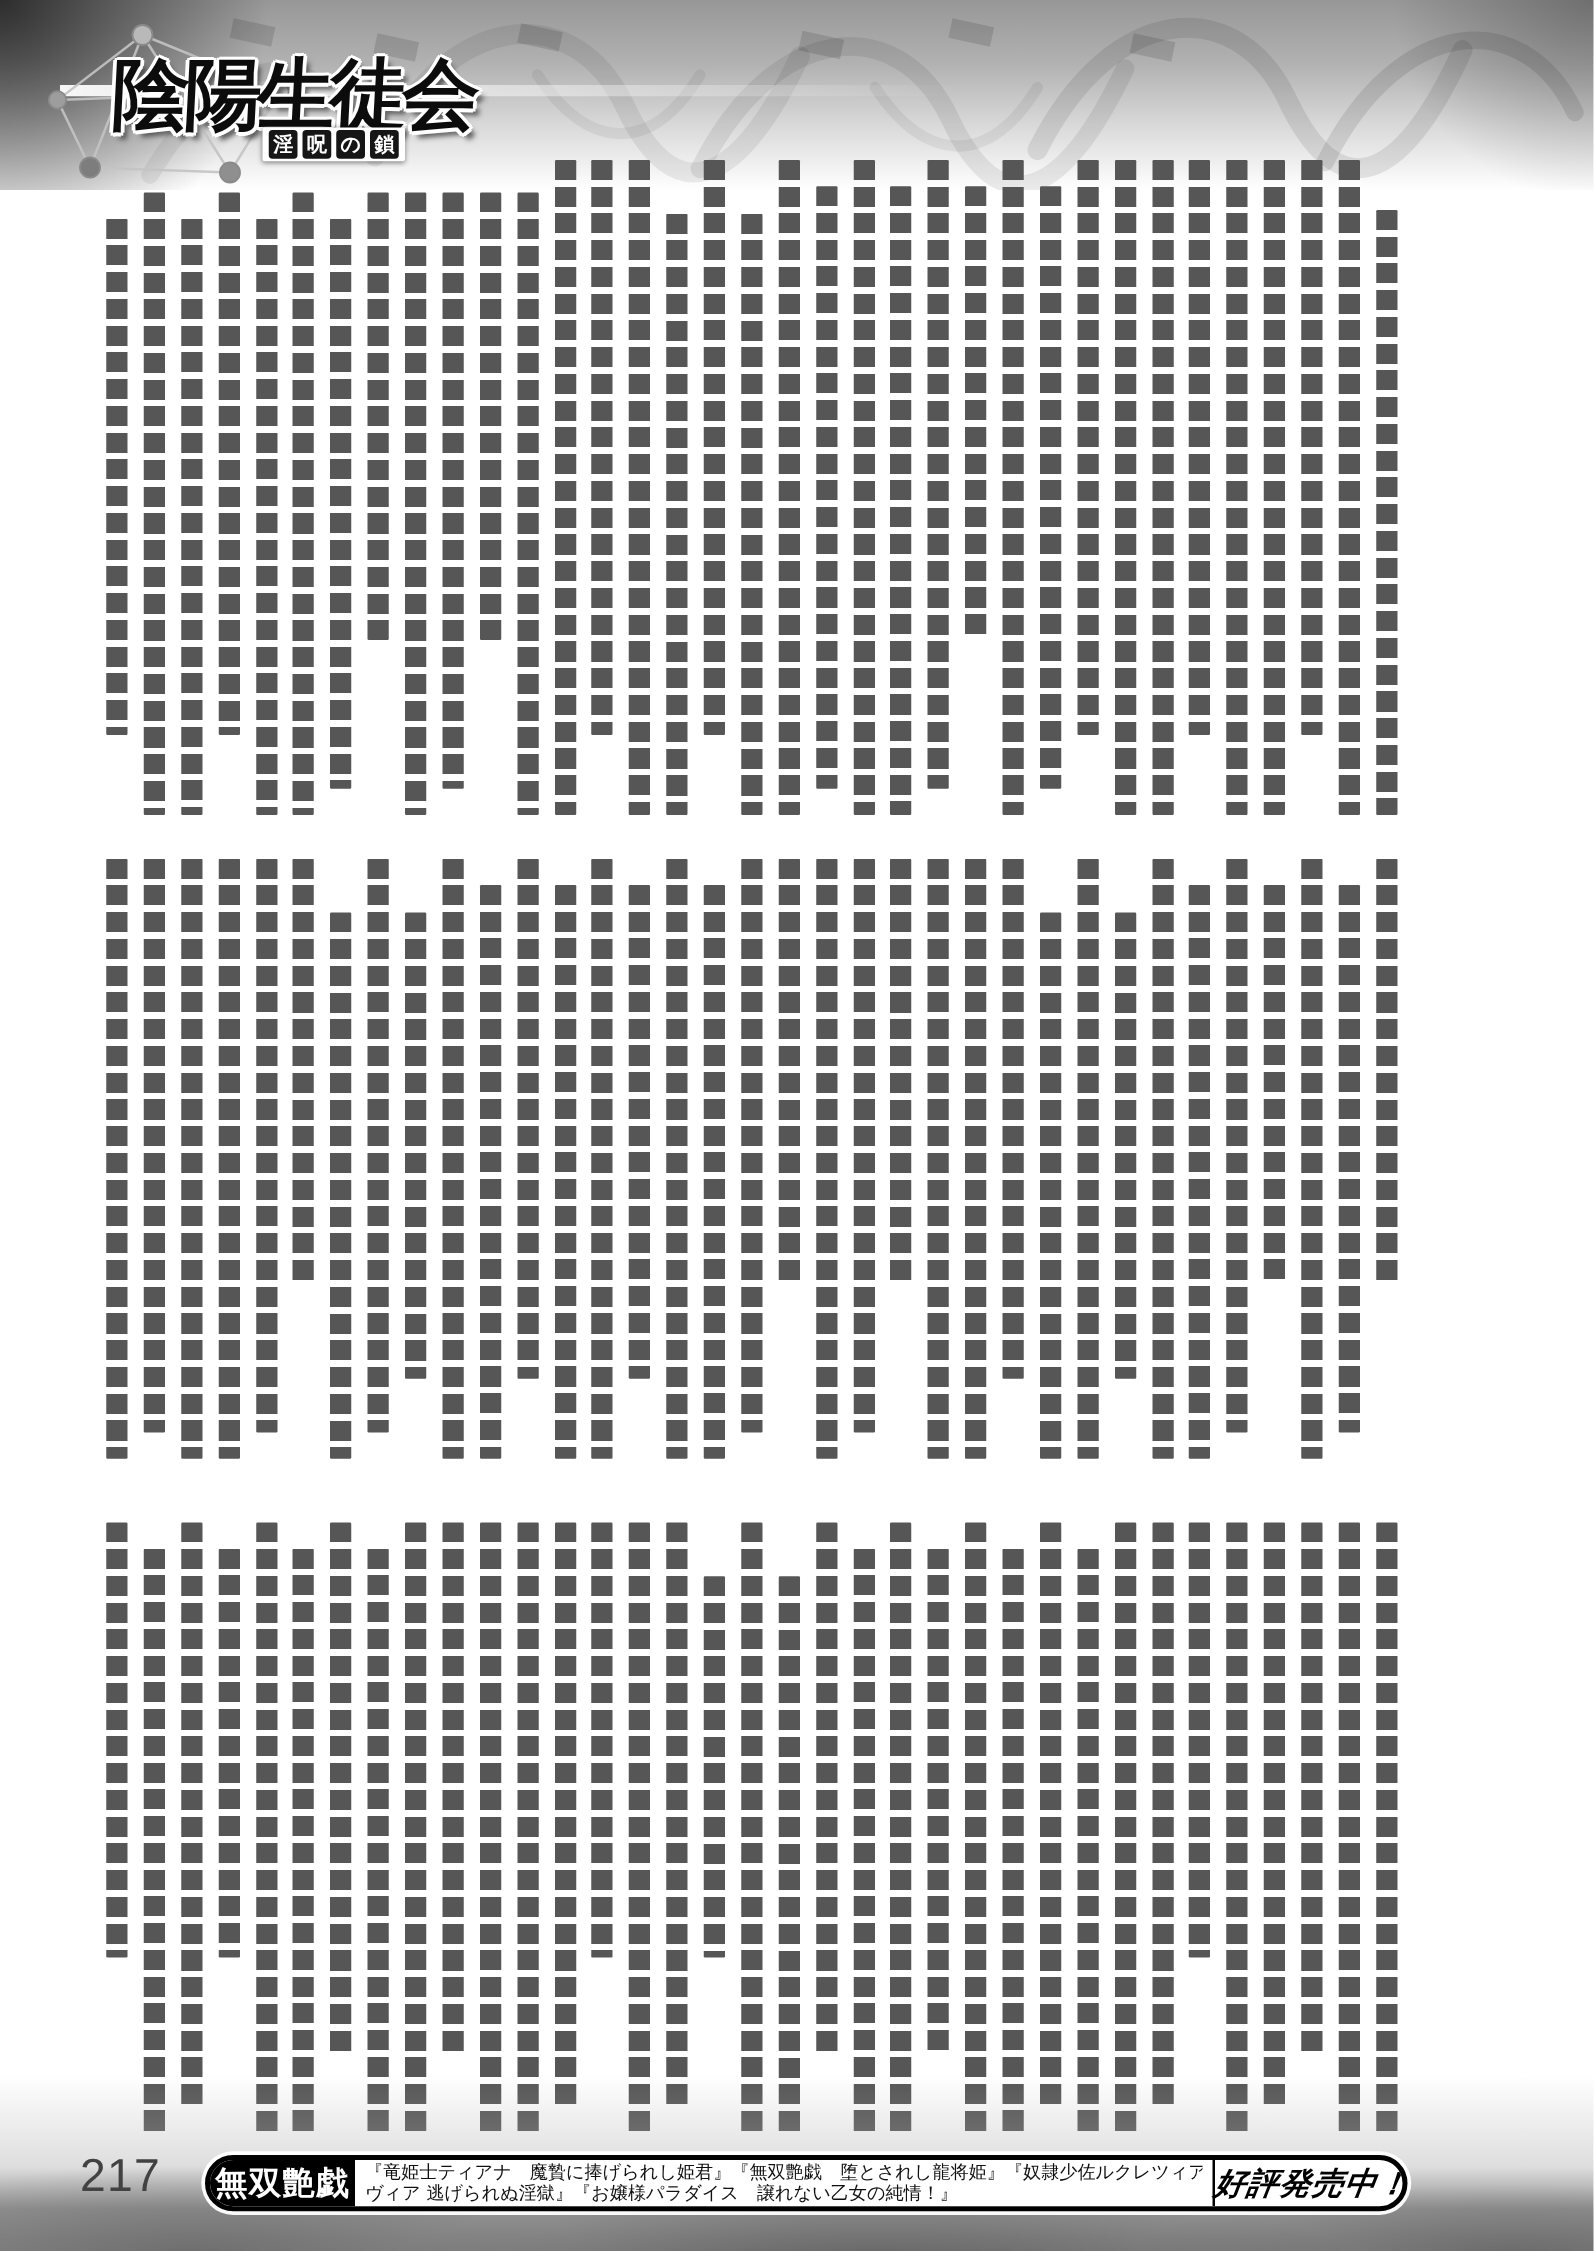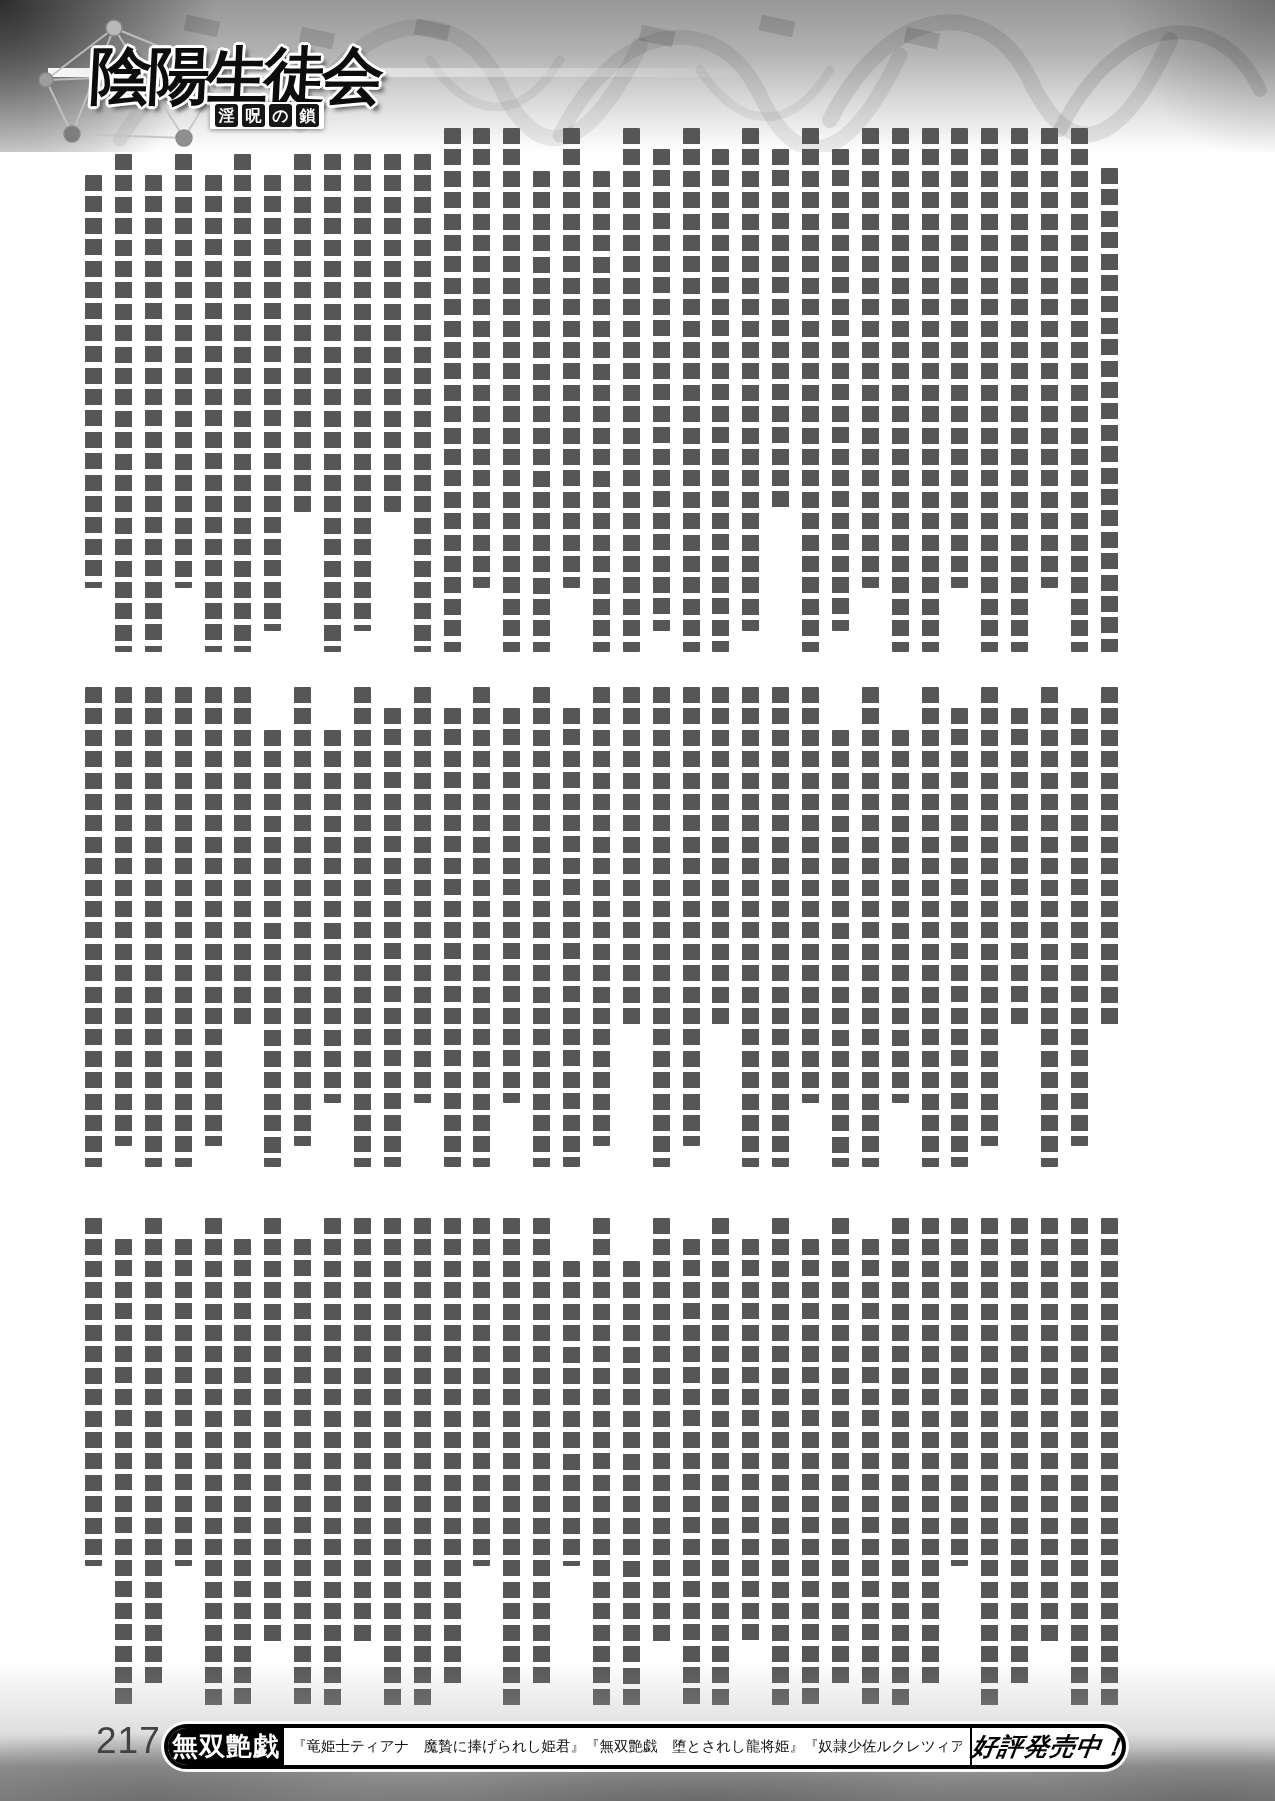--- a/index.html
+++ b/index.html
@@ -42,21 +42,21 @@
   
   .bottom-texture{position:absolute;left:0;top:1660px;width:1275px;height:141px;
     background:
       radial-gradient(ellipse 430px 95px at 12% 100%, rgba(85,85,85,0.50), transparent 72%),
       radial-gradient(ellipse 520px 85px at 55% 108%, rgba(70,70,70,0.55), transparent 75%),
       radial-gradient(ellipse 420px 75px at 95% 100%, rgba(80,80,80,0.50), transparent 72%),
       linear-gradient(to bottom, rgba(185,185,185,0) 0%, rgba(172,172,172,0.40) 52%,
         #959595 76%, #898989 100%);}
 
   
-  .page-number{position:absolute;left:96px;top:1720px;font-family:"Liberation Sans",sans-serif;
+  .page-number{position:absolute;left:64px;top:1720px;font-family:"Liberation Sans",sans-serif;
     font-size:37px;color:#424242;letter-spacing:1px;}
 
   
   .footer{position:absolute;left:164px;top:1724px;width:962px;height:45px;box-sizing:border-box;
     background:#ffffff;border:4px solid #000;border-radius:24px;display:flex;align-items:stretch;
     box-shadow:0 0 0 3px rgba(255,255,255,0.95);overflow:hidden;}
   .footer-label{background:#000;color:#fff;width:116px;flex:0 0 116px;display:flex;
     align-items:center;justify-content:center;font-size:26px;font-weight:bold;
     letter-spacing:1px;white-space:nowrap;}
   .footer-books{flex:0 0 688px;width:688px;border-right:2px solid #000;box-sizing:border-box;
@@ -233,17 +233,18 @@
     </div>
 
   <div class="bottom-texture"></div>
 
   <div class="page-number">217</div>
 
   <div class="footer">
     <div class="footer-label">無双艶戯</div>
     <div class="footer-books">
       <div>『竜姫士ティアナ　魔贄に捧げられし姫君』『無双艶戯　堕とされし龍将姫』『奴隷少佐ルクレツィア』『蒼き魔女リ</div>
+      <div>ヴィア 逃げられぬ淫獄』『お嬢様パラダイス　譲れない乙女の純情！』</div>
     </div>
     <div class="footer-promo">好評発売中！</div>
   </div>
 
 </div>
 
 </body></html>

